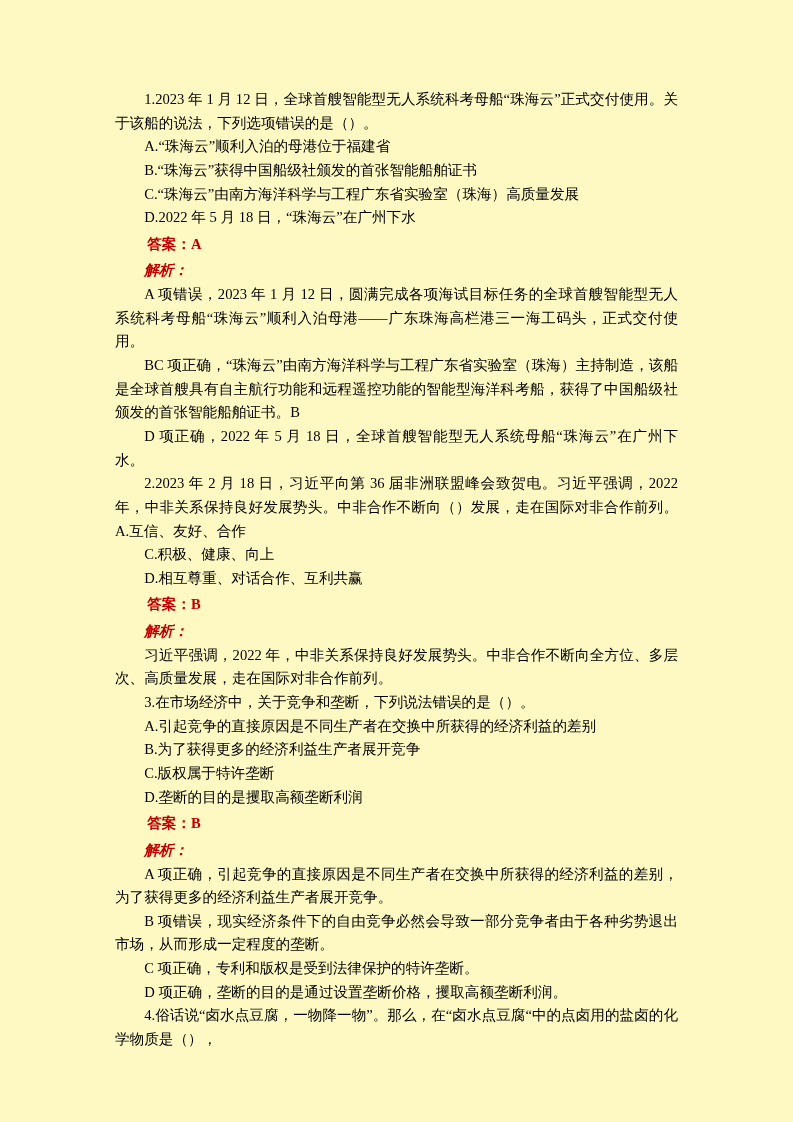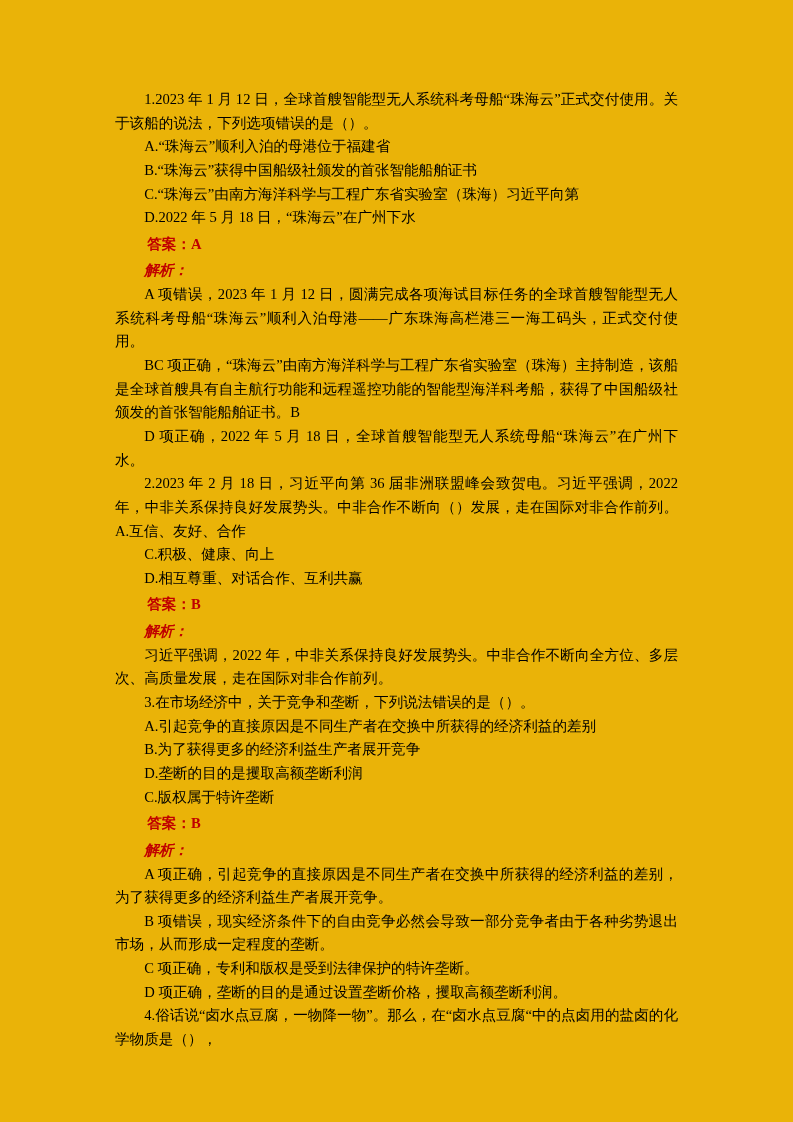--- a/index.html
+++ b/index.html
@@ -3,21 +3,21 @@
 <meta charset="utf-8">
 <style>
   html, body {
     margin: 0;
     padding: 0;
     background: #ffffff;
   }
   .page {
     width: 793px;
     height: 1122px;
-    background: #eab308;
+    background: #fef9c3;
     position: relative;
     box-sizing: border-box;
     padding: 88px 115px 4px 115px;
     font-family: "Liberation Serif", "DejaVu Serif", serif;
     color: #000000;
     overflow: hidden;
   }
   .doc {
     font-size: 14.6px;
     line-height: 1.62;
@@ -44,38 +44,38 @@
   }
 </style>
 </head>
 <body>
 
 <div class="page">
   <div class="doc" id="doc">
       <p class="p">1.2023 年 1 月 12 日，全球首艘智能型无人系统科考母船“珠海云”正式交付使用。关于该船的说法，下列选项错误的是（）。</p>
       <p class="p">A.“珠海云”顺利入泊的母港位于福建省</p>
       <p class="p">B.“珠海云”获得中国船级社颁发的首张智能船舶证书</p>
-      <p class="p">C.“珠海云”由南方海洋科学与工程广东省实验室（珠海）习近平向第</p>
+      <p class="p">C.“珠海云”由南方海洋科学与工程广东省实验室（珠海）高质量发展</p>
       <p class="p">D.2022 年 5 月 18 日，“珠海云”在广州下水</p>
       <p class="answer">答案：A</p>
       <p class="analysis">解析：</p>
       <p class="p">A 项错误，2023 年 1 月 12 日，圆满完成各项海试目标任务的全球首艘智能型无人系统科考母船“珠海云”顺利入泊母港——广东珠海高栏港三一海工码头，正式交付使用。</p>
       <p class="p">BC 项正确，“珠海云”由南方海洋科学与工程广东省实验室（珠海）主持制造，该船是全球首艘具有自主航行功能和远程遥控功能的智能型海洋科考船，获得了中国船级社颁发的首张智能船舶证书。B</p>
       <p class="p">D 项正确，2022 年 5 月 18 日，全球首艘智能型无人系统母船“珠海云”在广州下水。</p>
       <p class="p">2.2023 年 2 月 18 日，习近平向第 36 届非洲联盟峰会致贺电。习近平强调，2022 年，中非关系保持良好发展势头。中非合作不断向（）发展，走在国际对非合作前列。 A.互信、友好、合作</p>
       <p class="p">C.积极、健康、向上</p>
       <p class="p">D.相互尊重、对话合作、互利共赢</p>
       <p class="answer">答案：B</p>
       <p class="analysis">解析：</p>
       <p class="p">习近平强调，2022 年，中非关系保持良好发展势头。中非合作不断向全方位、多层次、高质量发展，走在国际对非合作前列。</p>
       <p class="p">3.在市场经济中，关于竞争和垄断，下列说法错误的是（）。</p>
       <p class="p">A.引起竞争的直接原因是不同生产者在交换中所获得的经济利益的差别</p>
       <p class="p">B.为了获得更多的经济利益生产者展开竞争</p>
+      <p class="p">C.版权属于特许垄断</p>
       <p class="p">D.垄断的目的是攫取高额垄断利润</p>
-      <p class="p">C.版权属于特许垄断</p>
       <p class="answer">答案：B</p>
       <p class="analysis">解析：</p>
       <p class="p">A 项正确，引起竞争的直接原因是不同生产者在交换中所获得的经济利益的差别，为了获得更多的经济利益生产者展开竞争。</p>
       <p class="p">B 项错误，现实经济条件下的自由竞争必然会导致一部分竞争者由于各种劣势退出市场，从而形成一定程度的垄断。</p>
       <p class="p">C 项正确，专利和版权是受到法律保护的特许垄断。</p>
       <p class="p">D 项正确，垄断的目的是通过设置垄断价格，攫取高额垄断利润。</p>
       <p class="p">4.俗话说“卤水点豆腐，一物降一物”。那么，在“卤水点豆腐“中的点卤用的盐卤的化学物质是（），</p>
     </div>
 </div>
 

